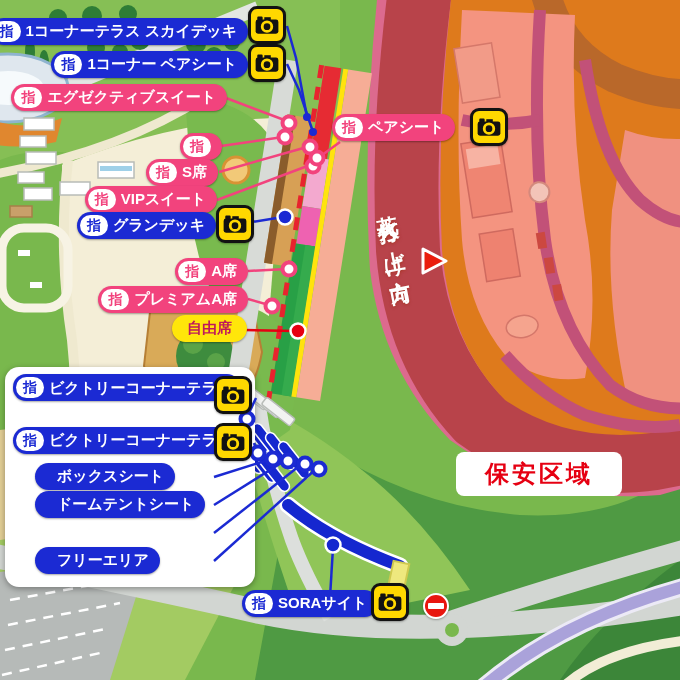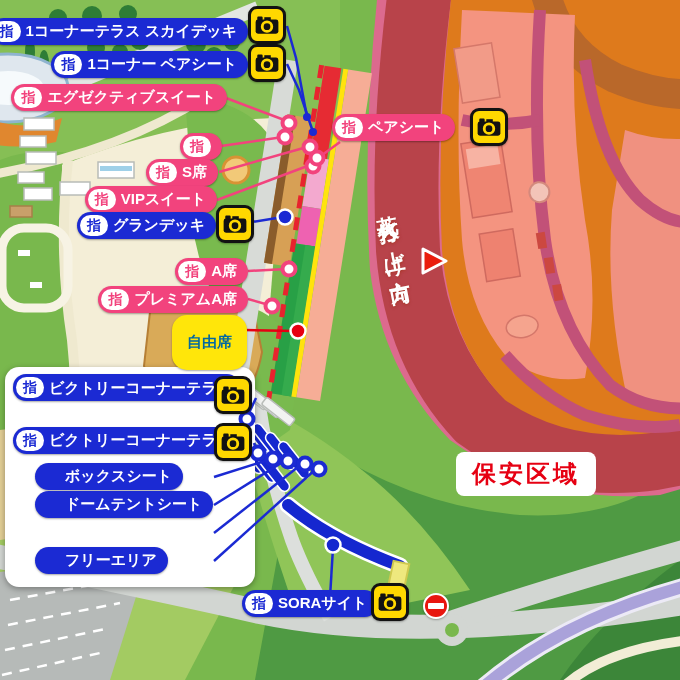--- a/index.html
+++ b/index.html
@@ -7,35 +7,35 @@
          font-family:"Liberation Sans","DejaVu Sans",sans-serif}
   #map,#overlay{position:absolute;left:0;top:0}
   #overlay{pointer-events:none}
   .pill{position:absolute;display:flex;align-items:center;height:27px;border-radius:15px;
         padding:0 11px 0 3px;gap:5px;font-weight:bold;font-size:15px;color:#fff;
         white-space:nowrap;box-shadow:0 1px 2px rgba(0,0,0,.35);z-index:30}
   .pill .zhi{background:#fff;border-radius:11px;height:21px;display:flex;align-items:center;
         padding:0 7px;font-size:14px;font-weight:bold}
   .blue{background:#1b2ad3}.blue .zhi{color:#1b2ad3}
   .pinkp{background:#f2437d}.pinkp .zhi{color:#f2437d}
-  .yellowp{background:#ffe60a;color:#0369a1;padding:14px 15px}
-  .nozhi{padding-left:30px}
+  .yellowp{background:#ffe60a;color:#be185d;padding:0 15px}
+  .nozhi{padding-left:22px}
   .two{height:auto;padding:3px 8px 3px 3px;border-radius:13px}
   .two .col{display:flex;flex-direction:column;line-height:1.2}
   .cam{position:absolute;width:38px;height:38px;background:#ffd800;border:3px solid #121212;
        border-radius:9px;box-sizing:border-box;display:flex;align-items:center;justify-content:center;
        z-index:40;box-shadow:0 1px 2px rgba(0,0,0,.3)}
   .cam svg{width:26px;height:26px}
   .noentry{position:absolute;width:26px;height:26px;border-radius:50%;background:#e8160f;
        border:2px solid #fff;box-sizing:border-box;z-index:40;box-shadow:0 1px 2px rgba(0,0,0,.3)}
   .noentry::after{content:"";position:absolute;left:3px;top:8px;width:16px;height:6px;
        background:#fff;border-radius:1px}
   .panel{position:absolute;left:5px;top:367px;width:250px;height:220px;background:#fff;
        border-radius:14px;box-shadow:0 2px 6px rgba(0,0,0,.35);z-index:20}
-  .security{position:absolute;left:456px;top:452px;width:140px;height:44px;background:#fff;
+  .security{position:absolute;left:456px;top:452px;width:166px;height:44px;background:#fff;
        border-radius:8px;color:#e60012;font-weight:bold;font-size:24px;letter-spacing:3px;
        display:flex;align-items:center;justify-content:center;z-index:30}
   .fireworks{position:absolute;left:386px;top:198px;height:190px;writing-mode:vertical-rl;
        color:#fff;font-weight:bold;font-size:21px;letter-spacing:3px;transform:rotate(-11deg);
        text-shadow:0 1px 3px rgba(160,50,20,.55);z-index:30}
   .fw-arrow{position:absolute;left:420px;top:246px;z-index:30}
 </style>
 </head>
 <body>
 <div id="stage">

